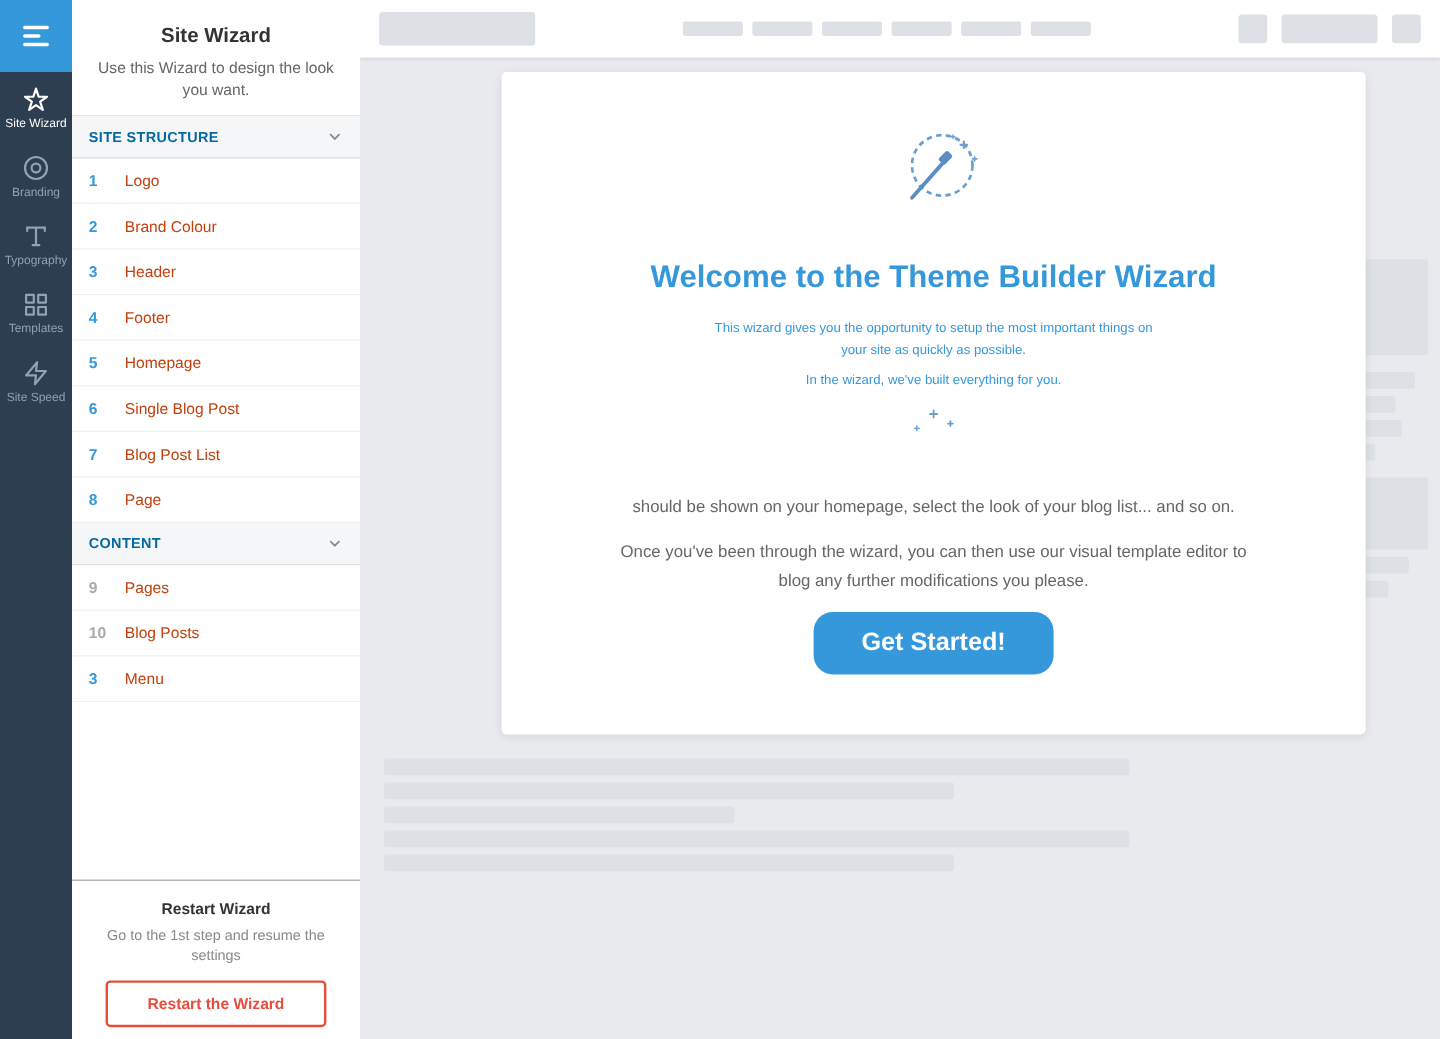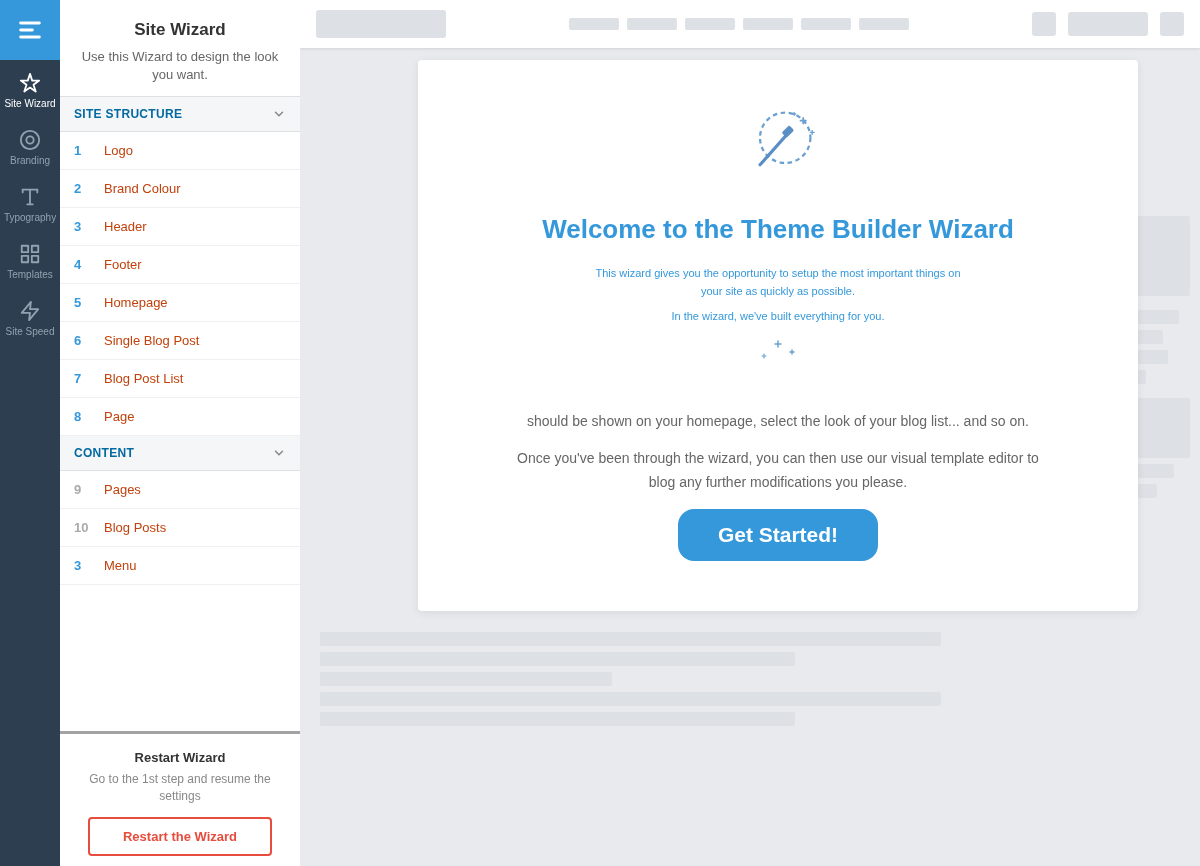--- a/index.html
+++ b/index.html
@@ -105,21 +105,21 @@
       flex-shrink: 0;
     }
     .item-num.gray { color: #aaa; }
     .item-label { font-size: 13px; color: #c2410c; }
     .item-label.gray { color: #c2410c; }
 
     
     .restart-section {
       padding: 16px 28px 10px;
       text-align: center;
-      border-top: 3px solid #a3a3a3;
+      border-top: 1px solid #a3a3a3;
       margin-top: auto;
     }
     .restart-section h4 { font-size: 13px; color: #333; font-weight: 600; margin-bottom: 6px; }
     .restart-section p { font-size: 12px; color: #888; line-height: 1.4; margin-bottom: 12px; }
     .restart-btn {
       width: 100%;
       padding: 10px;
       border: 2px solid #e74c3c;
       background: white;
       color: #e74c3c;

